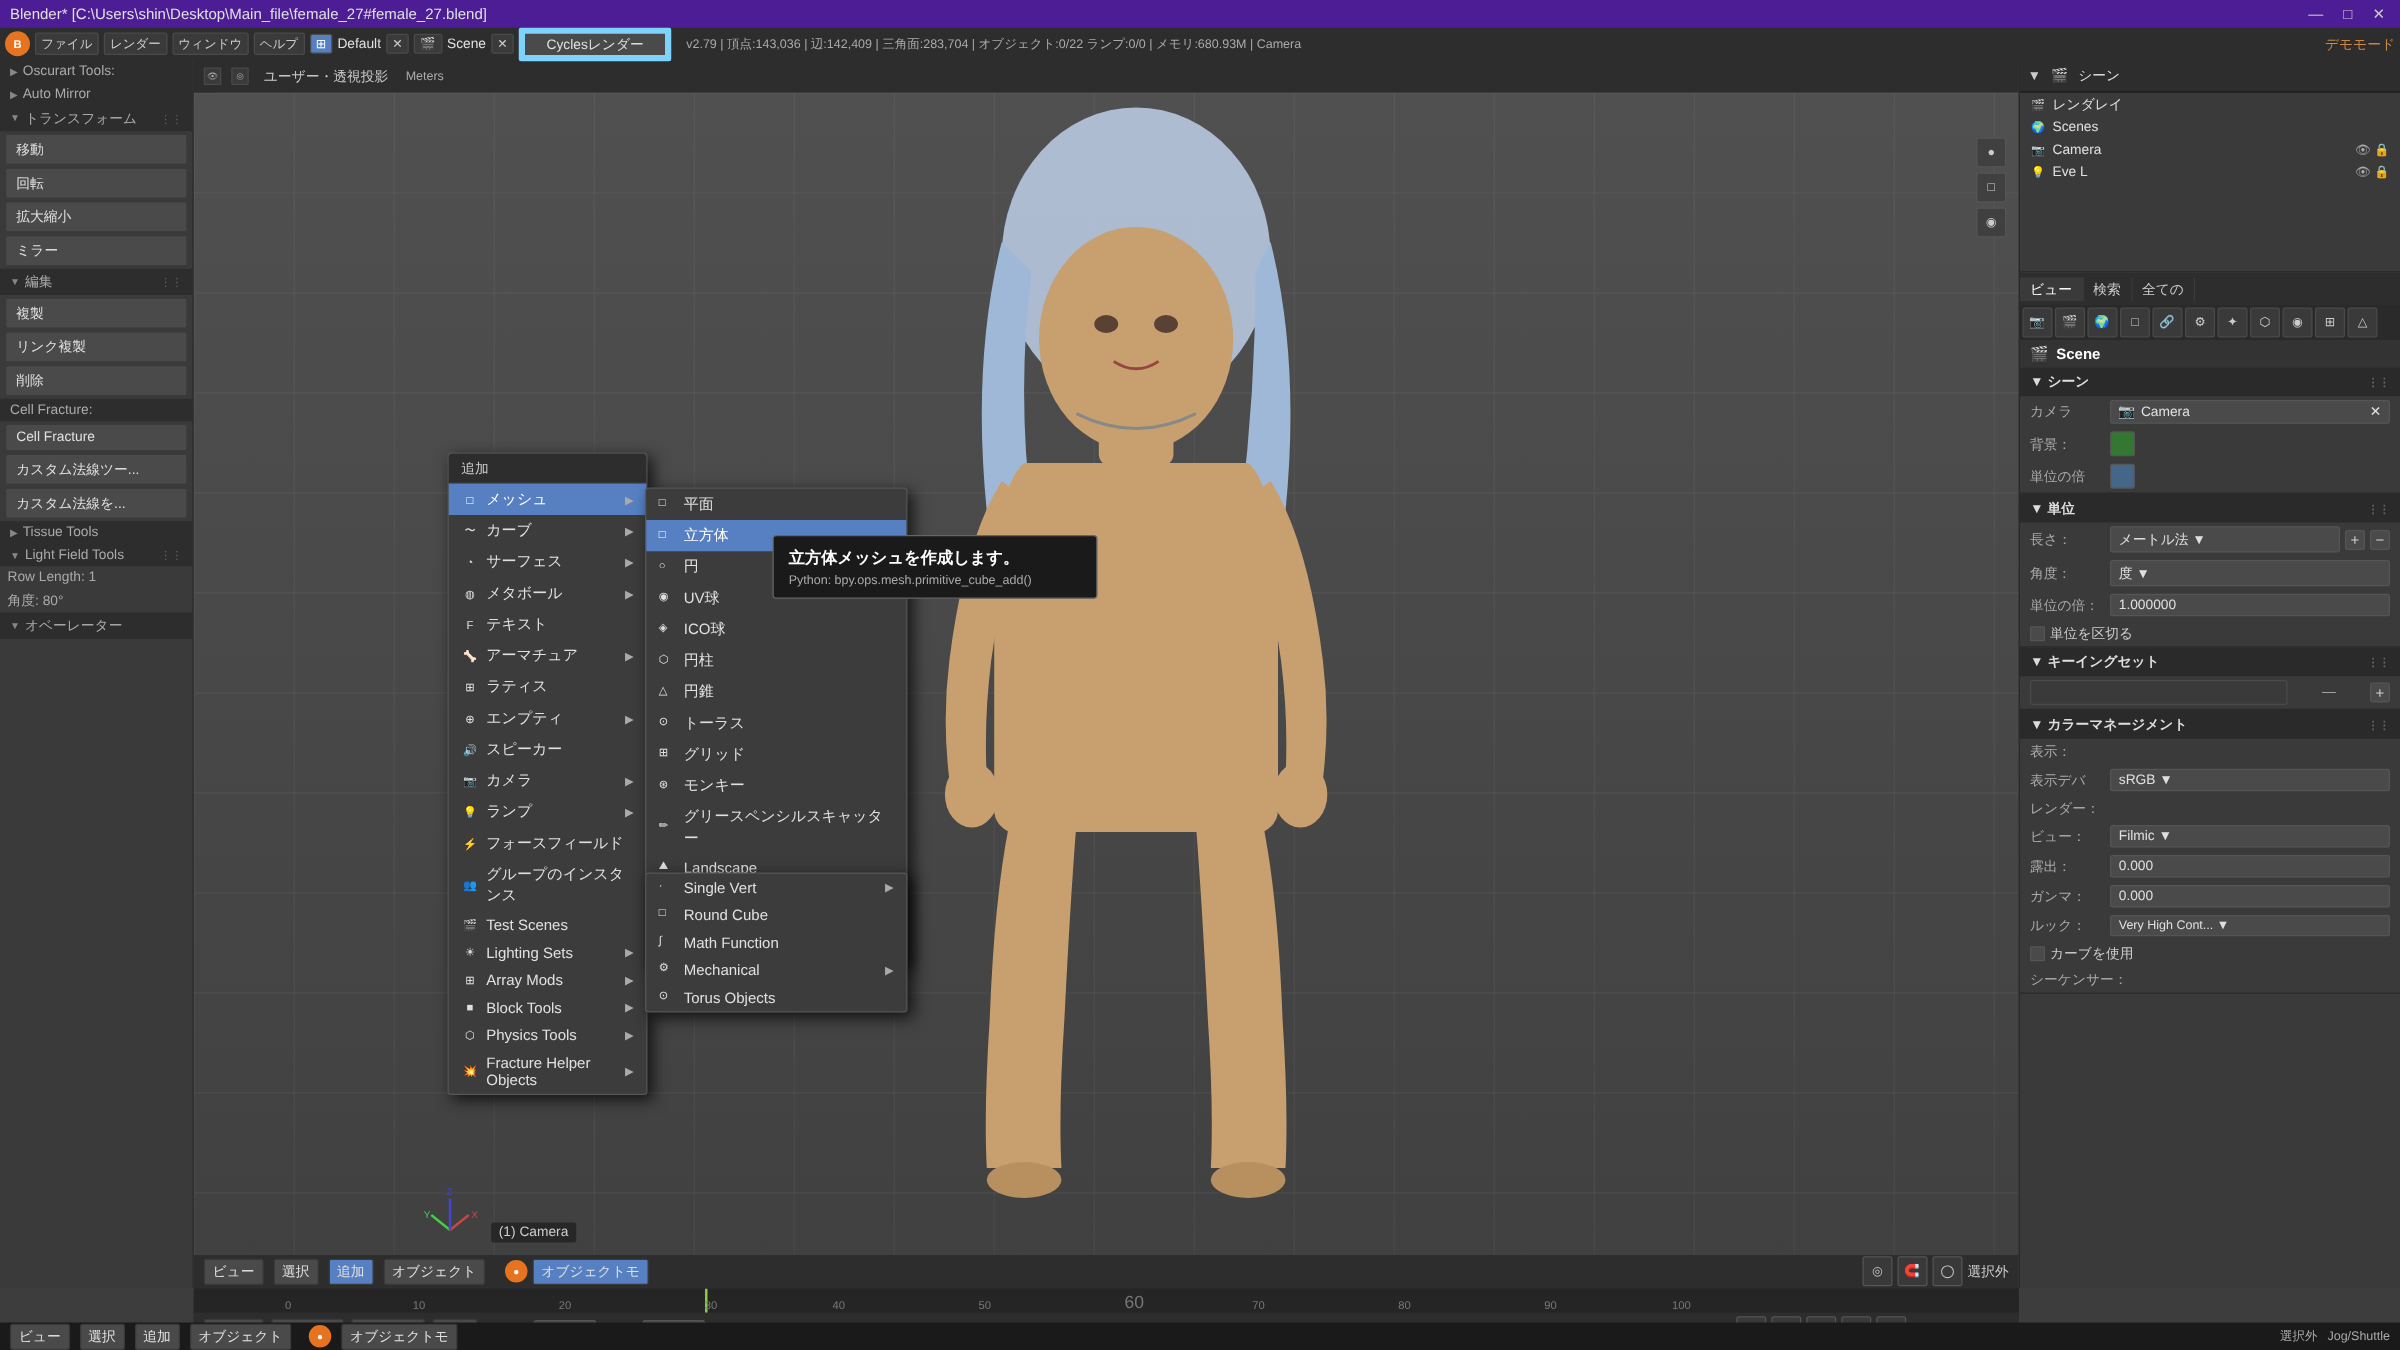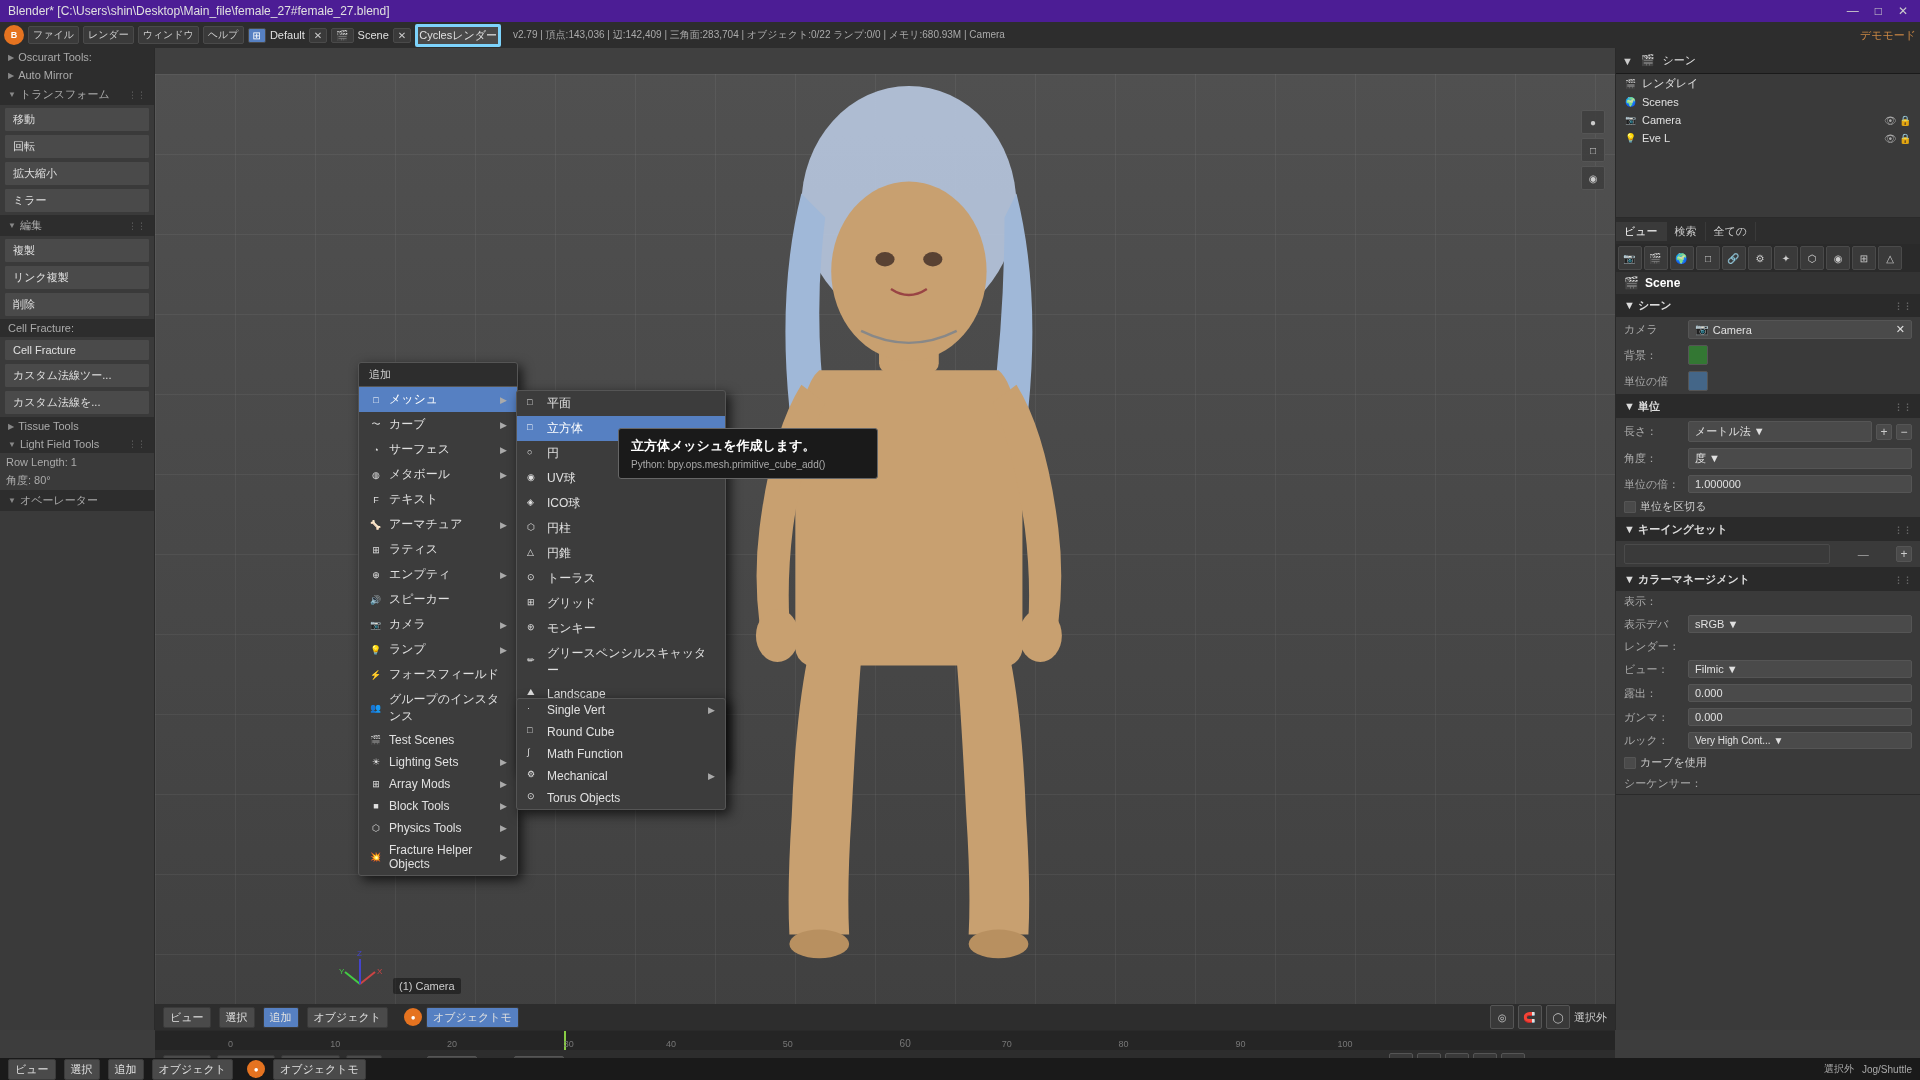--- a/index.html
+++ b/index.html
@@ -520,23 +520,23 @@
       border: 1px solid #4a4a4a;
       border-radius: 2px;
       cursor: pointer;
       font-size: 10px;
       color: #ccc;
     }
     .header-icon-btn.active { background: #5680c2; color: white; }
 
     .render-engine-select {
       background: #4a4a4a;
-      border: 3px solid #7dd3fc;
+      border: 5px solid #7dd3fc;
       border-radius: 2px;
-      padding: 1px 1px;
+      padding: 1px 17px;
       color: #e0e0e0;
       font-size: 11px;
       cursor: pointer;
     }
 
     
     .blender-logo {
       width: 20px; height: 20px;
       background: #e57320;
       border-radius: 50%;
@@ -623,20 +623,26 @@
   <div style="padding: 2px 6px; font-size:11px; display:flex; align-items:center; gap:4px;">
     <span style="color:#aaa;">角度: 80°</span>
   </div>
   <div class="panel-section-header">
     <span class="triangle">▼</span>
     <span>オベーレーター</span>
   </div>
 </div>
 
 <div id="viewport">
+  <div id="viewport-header">
+    <div class="vp-tool">👁</div>
+    <div class="vp-tool">◎</div>
+    <span style="margin-left:4px;">ユーザー・透視投影</span>
+    <span style="margin-left:6px; color:#aaa; font-size:10px;">Meters</span>
+  </div>
   <div id="vp-left-tools">
     <div class="vp-tool">↕</div>
     <div class="vp-tool">↺</div>
     <div class="vp-tool">⤢</div>
   </div>
   <div id="character-display">
     <div class="grid-lines"></div>
 
     <svg id="char-svg" viewBox="0 0 900 800" xmlns="http://www.w3.org/2000/svg">
 
@@ -863,21 +869,21 @@
   <div style="position:absolute; top:0; left:0; right:0; height:20px; background:#252525; display:flex; align-items:flex-end;">
 
     <div style="position:relative; flex:1; height:20px;">
       <div class="tl-playhead" style="left: 28%;"></div>
       <span style="position:absolute; left:5%; bottom:2px; font-size:9px; color:#777;">0</span>
       <span style="position:absolute; left:12%; bottom:2px; font-size:9px; color:#777;">10</span>
       <span style="position:absolute; left:20%; bottom:2px; font-size:9px; color:#777;">20</span>
       <span style="position:absolute; left:28%; bottom:2px; font-size:9px; color:#777;">30</span>
       <span style="position:absolute; left:35%; bottom:2px; font-size:9px; color:#777;">40</span>
       <span style="position:absolute; left:43%; bottom:2px; font-size:9px; color:#777;">50</span>
-      <span style="position:absolute; left:51%; bottom:2px; font-size:10px; color:#777;">60</span>
+      <span style="position:absolute; left:51%; bottom:2px; font-size:14px; color:#777;">60</span>
       <span style="position:absolute; left:58%; bottom:2px; font-size:9px; color:#777;">70</span>
       <span style="position:absolute; left:66%; bottom:2px; font-size:9px; color:#777;">80</span>
       <span style="position:absolute; left:74%; bottom:2px; font-size:9px; color:#777;">90</span>
       <span style="position:absolute; left:81%; bottom:2px; font-size:9px; color:#777;">100</span>
     </div>
   </div>
   <div style="position:absolute; bottom:0; left:0; right:0; height:30px; background:#2d2d2d; display:flex; align-items:center; padding:0 8px; gap:6px;">
     <div class="top-btn">ビュー</div>
     <div class="top-btn">マーカー</div>
     <div class="top-btn">フレーム</div>

